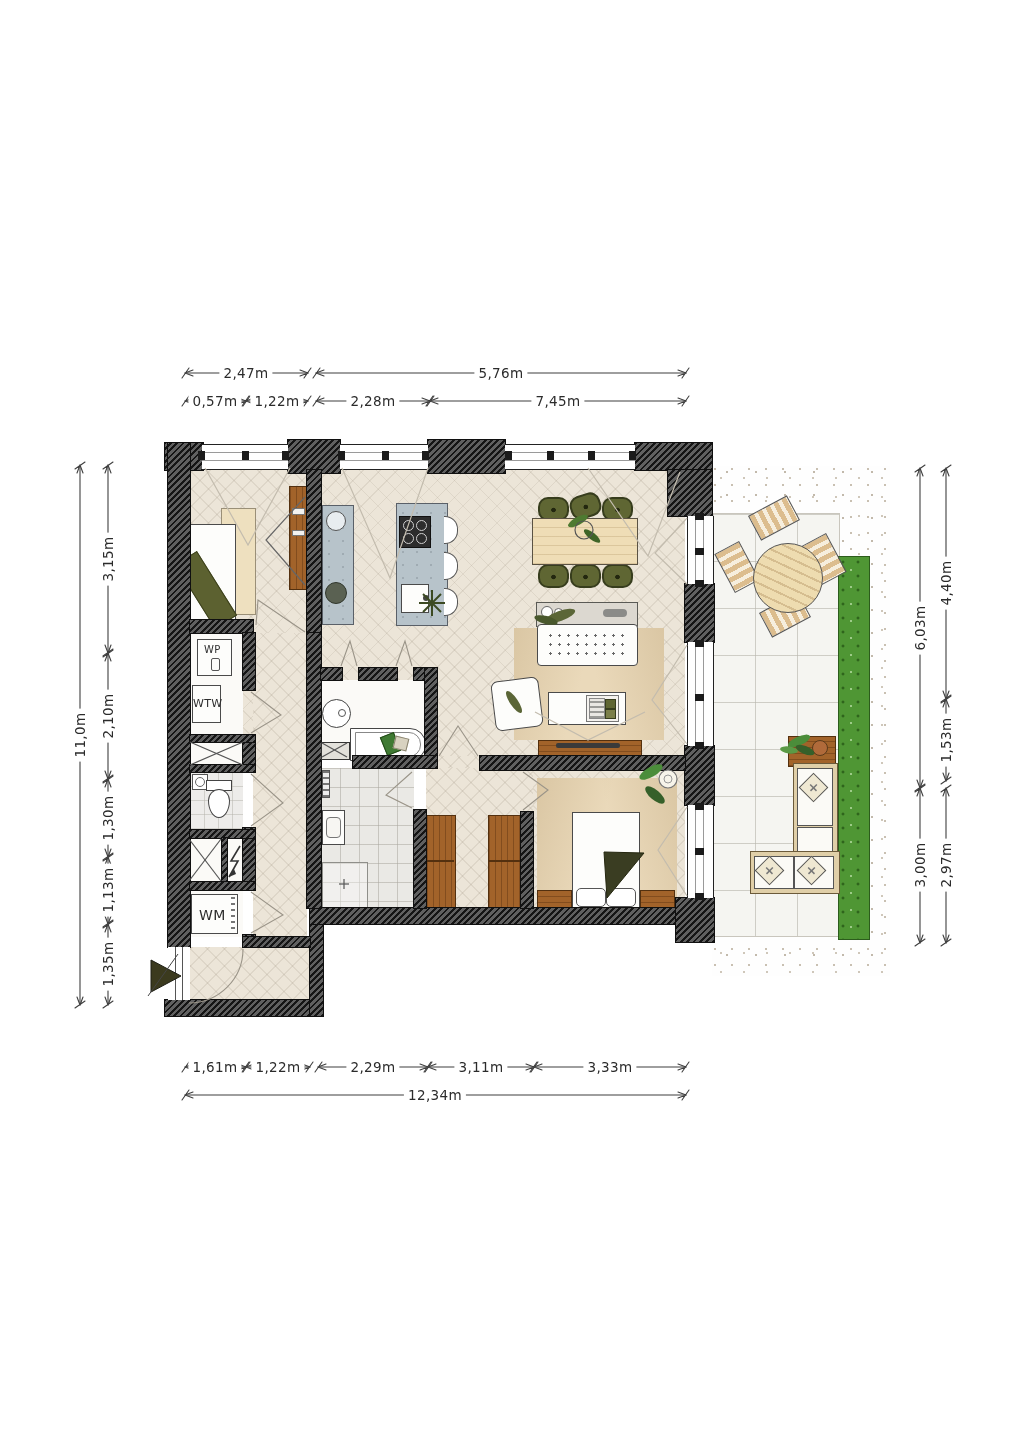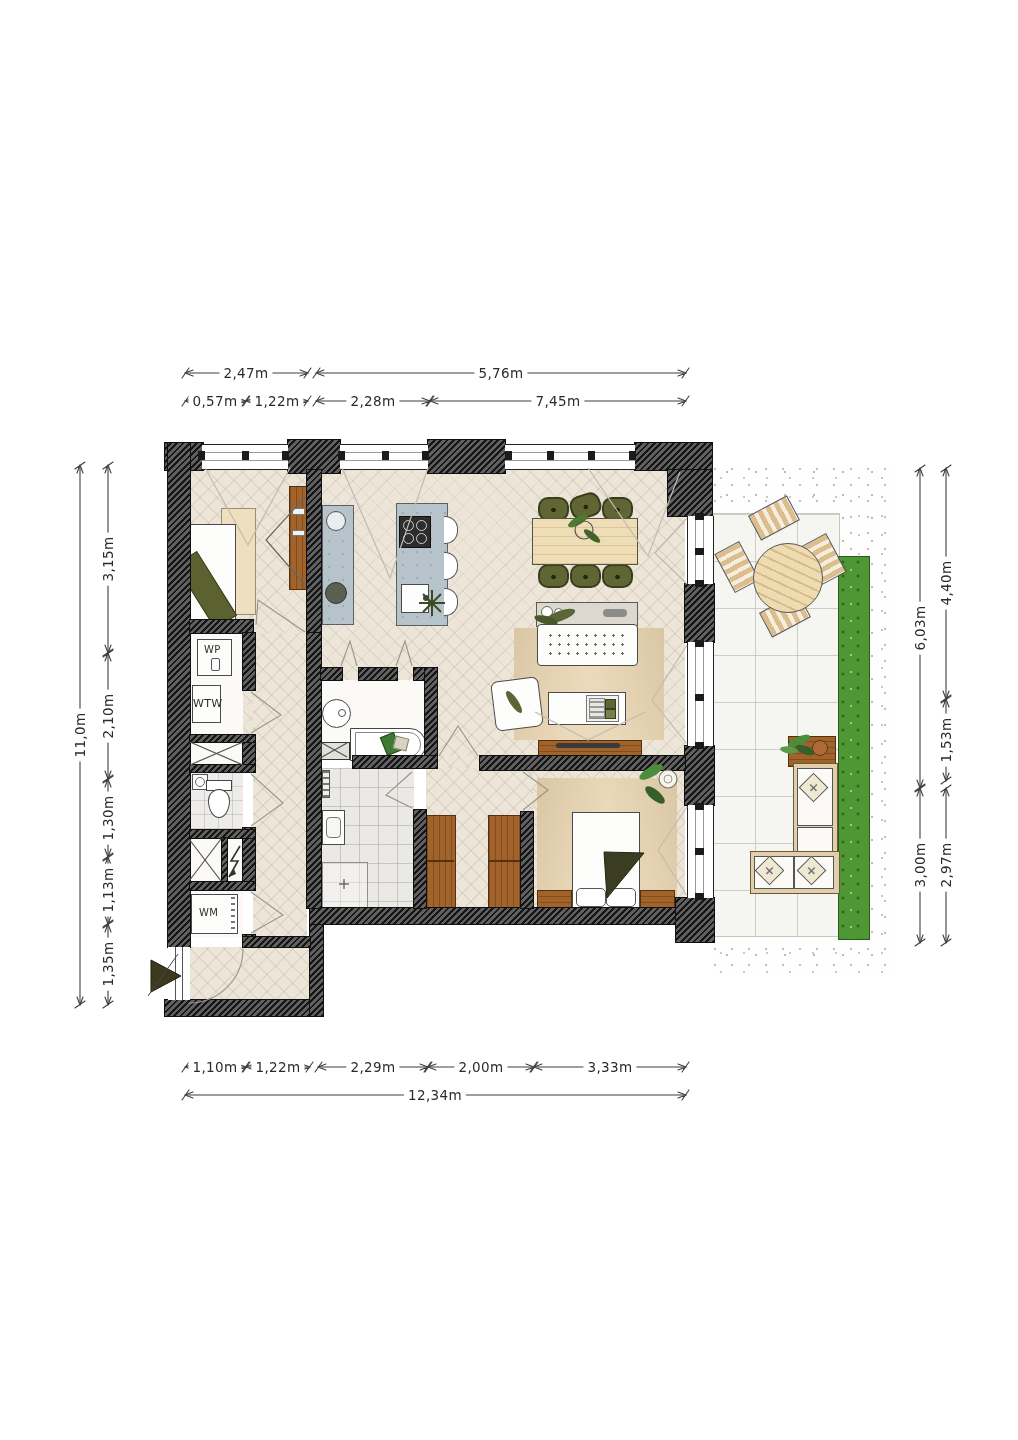--- a/index.html
+++ b/index.html
@@ -190,21 +190,21 @@
   <div class="abs" style="left:195px;top:777px;width:8px;height:8px;border-radius:50%;border:1px solid #666;"></div>
   <div class="abs" style="left:206px;top:780px;width:24px;height:9px;background:#fff;border:1.5px solid #444;"></div>
   <div class="abs" style="left:208px;top:789px;width:20px;height:27px;background:#fff;border:1.5px solid #444;border-radius:50% 50% 50% 50%/40% 40% 60% 60%;"></div>
 
   <div class="furn" style="left:197px;top:639px;width:33px;height:35px;"></div>
   <div class="roomlbl" style="left:204px;top:644px;font-size:10px;">WP</div>
   <div class="abs" style="left:211px;top:658px;width:7px;height:11px;border:1px solid #555;border-radius:2px;"></div>
   <div class="furn" style="left:192px;top:685px;width:27px;height:36px;"></div>
   <div class="roomlbl" style="left:193px;top:697px;font-size:11px;">WTW</div>
   <div class="furn" style="left:191px;top:894px;width:45px;height:38px;"></div>
-  <div class="roomlbl" style="left:199px;top:907px;font-size:10px;">WM</div>
+  <div class="roomlbl" style="left:199px;top:907px;font-size:14px;">WM</div>
   <div class="abs" style="left:231px;top:897px;width:4px;height:32px;background:repeating-linear-gradient(0deg,#777 0 2px,#fff 2px 6px);"></div>
 
   <div class="wood-v" style="left:420px;top:815px;width:34px;height:93px;"></div>
   <div class="abs" style="left:420px;top:860px;width:34px;height:1.5px;background:#53300f;"></div>
   <div class="wood-v" style="left:488px;top:815px;width:34px;height:93px;"></div>
   <div class="abs" style="left:488px;top:860px;width:34px;height:1.5px;background:#53300f;"></div>
 
   <div class="rug" style="left:537px;top:778px;width:140px;height:122px;"></div>
   <div class="wood-h" style="left:537px;top:890px;width:33px;height:18px;"></div>
   <div class="wood-h" style="left:640px;top:890px;width:33px;height:18px;"></div>
@@ -434,24 +434,24 @@
         <path d="M 941 946 L 951 939 M 946 943 L 943 935 M 946 943 L 949 935"></path>
       </g>
   </svg>
 
   <div class="dim" style="left:246px;top:373px;">2,47m</div>
   <div class="dim" style="left:501px;top:373px;">5,76m</div>
   <div class="dim" style="left:215px;top:401px;">0,57m</div>
   <div class="dim" style="left:277px;top:401px;">1,22m</div>
   <div class="dim" style="left:373px;top:401px;">2,28m</div>
   <div class="dim" style="left:558px;top:401px;">7,45m</div>
-  <div class="dim" style="left:215px;top:1067px;">1,10m</div>
+  <div class="dim" style="left:215px;top:1067px;">1,61m</div>
   <div class="dim" style="left:278px;top:1067px;">1,22m</div>
   <div class="dim" style="left:373px;top:1067px;">2,29m</div>
-  <div class="dim" style="left:481px;top:1067px;">2,00m</div>
+  <div class="dim" style="left:481px;top:1067px;">3,11m</div>
   <div class="dim" style="left:610px;top:1067px;">3,33m</div>
   <div class="dim" style="left:435px;top:1095px;">12,34m</div>
   <div class="dimv" style="left:80px;top:735px;">11,0m</div>
   <div class="dimv" style="left:108px;top:559px;">3,15m</div>
   <div class="dimv" style="left:108px;top:716px;">2,10m</div>
   <div class="dimv" style="left:108px;top:818px;">1,30m</div>
   <div class="dimv" style="left:108px;top:890px;">1,13m</div>
   <div class="dimv" style="left:108px;top:964px;">1,35m</div>
   <div class="dimv" style="left:920px;top:628px;">6,03m</div>
   <div class="dimv" style="left:920px;top:865px;">3,00m</div>

